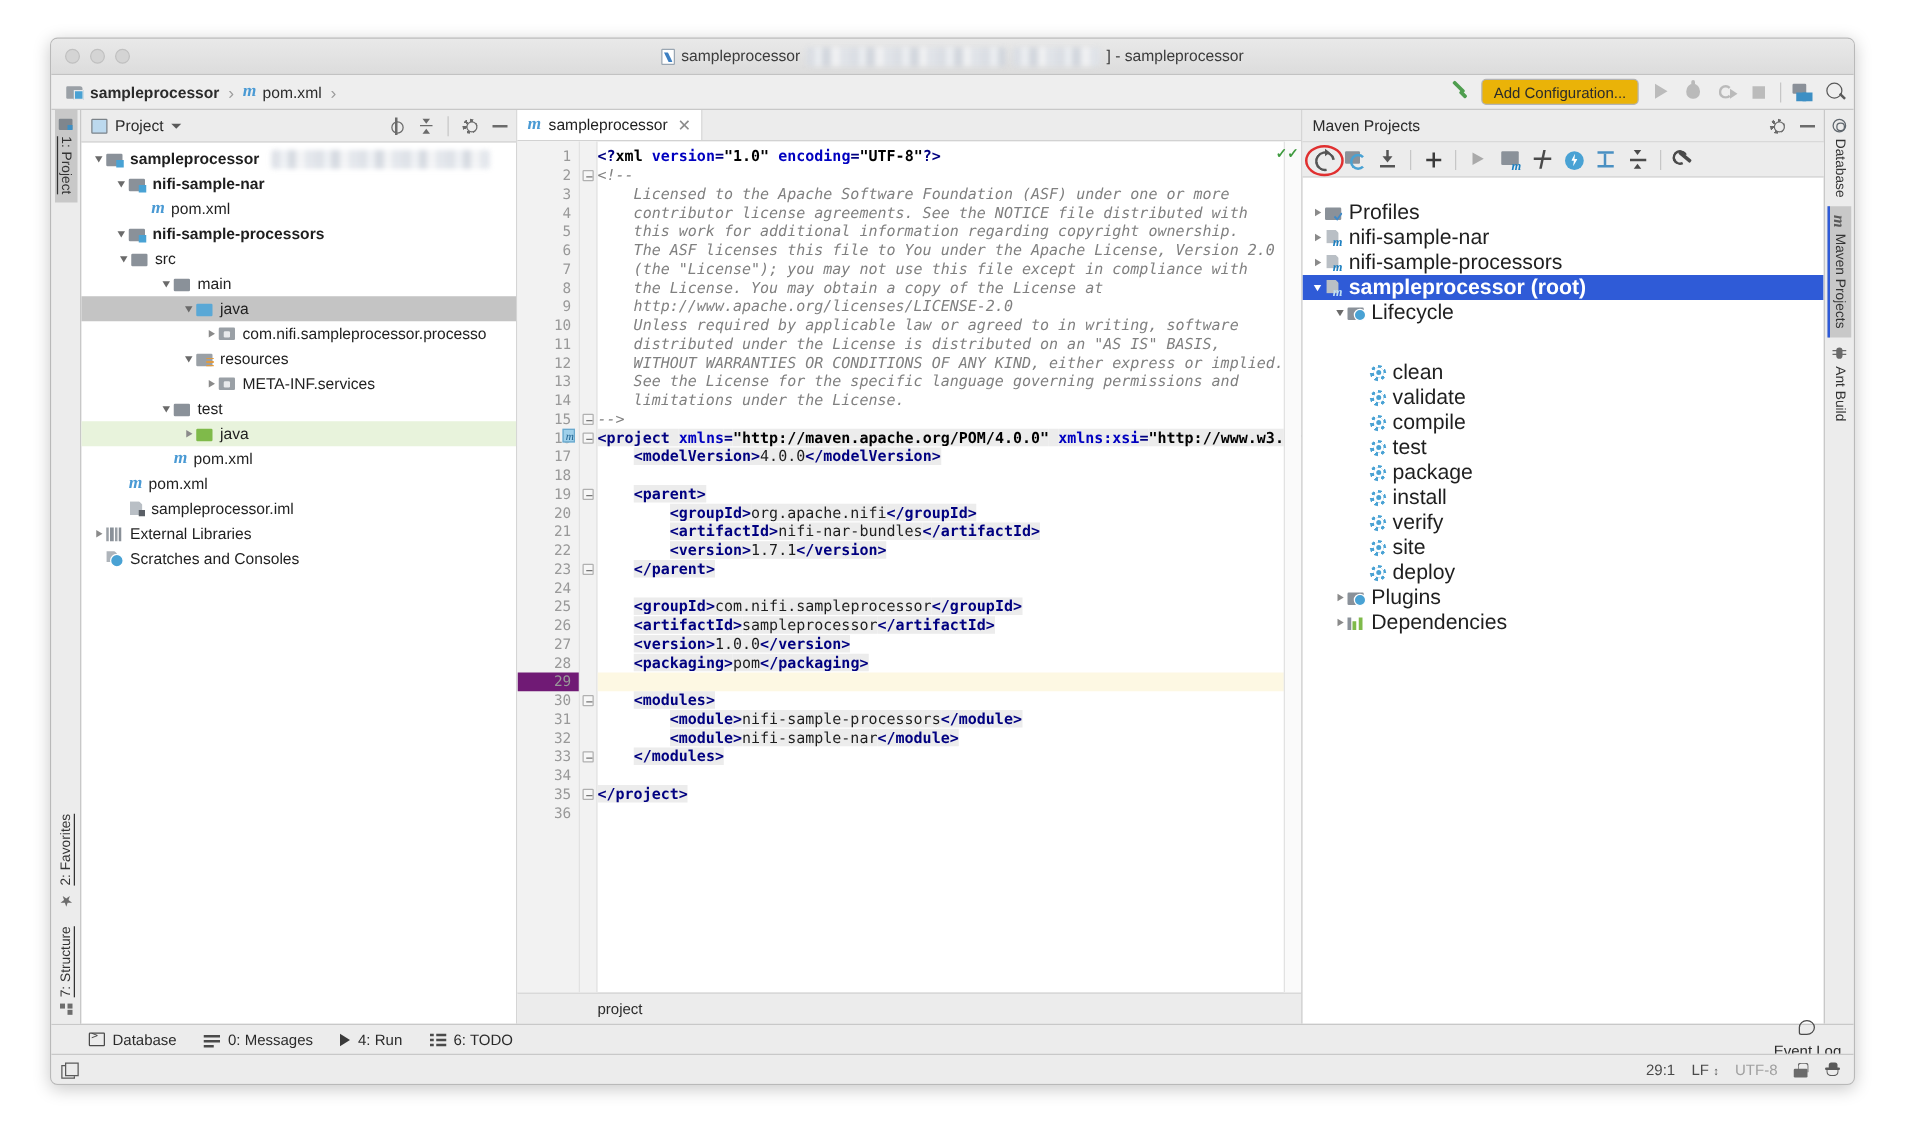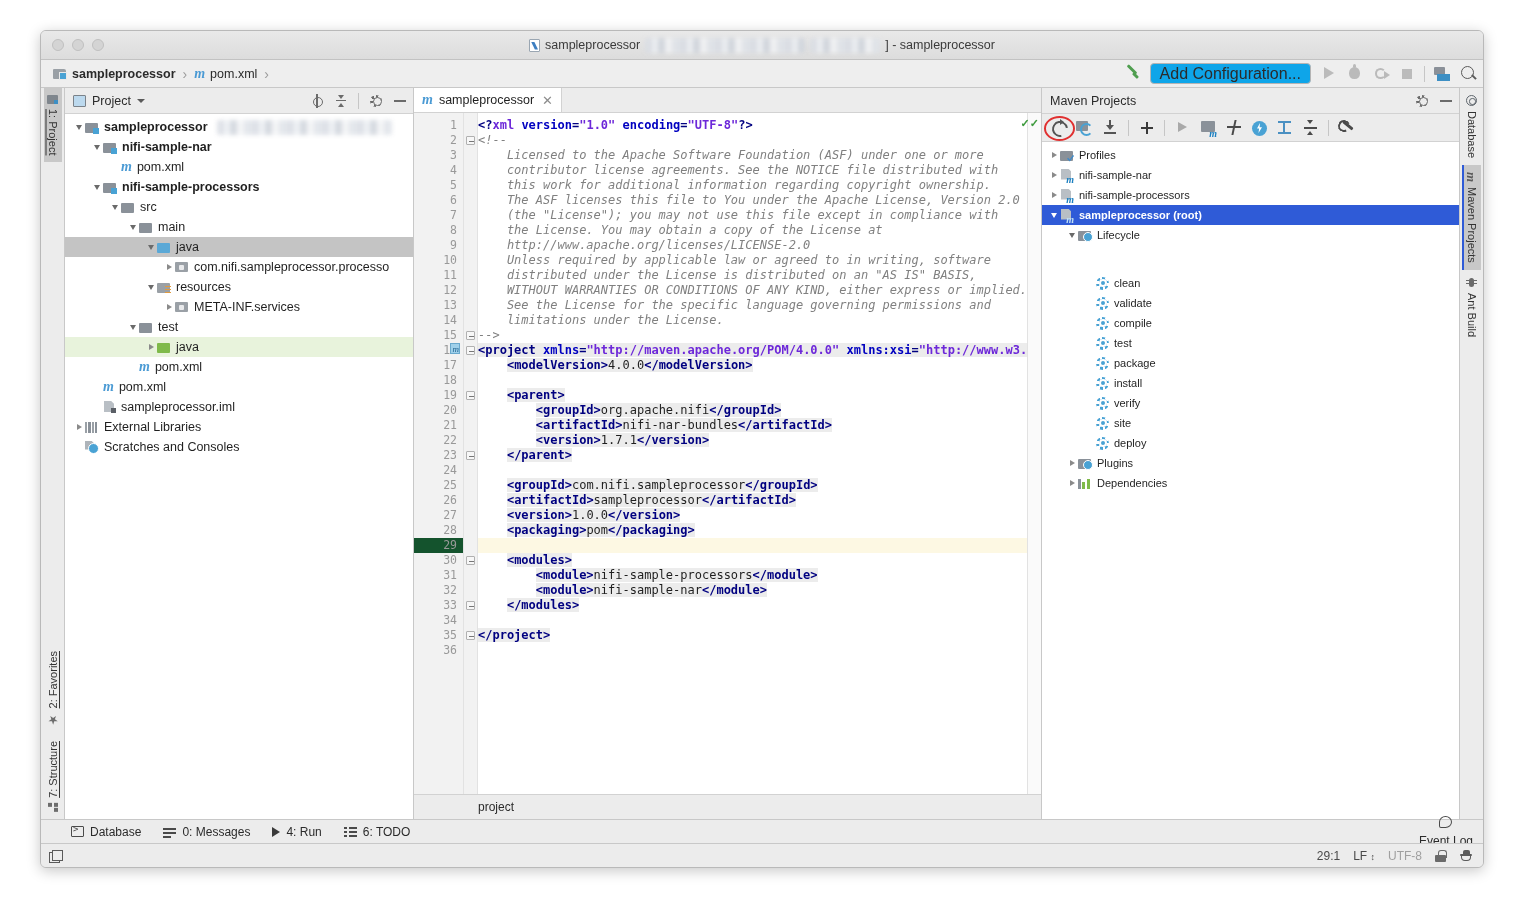--- a/index.html
+++ b/index.html
@@ -87,22 +87,22 @@
   .hammer-icon { width: 18px; height: 18px; position: relative; }
   .hammer-icon::before{
     content:""; position:absolute; left:3px; top:3px; width:12px; height:3px;
     background:#4f9e4f; transform: rotate(45deg); border-radius:1px;
   }
   .hammer-icon::after{
     content:""; position:absolute; left:9px; top:9px; width:7px; height:3px;
     background:#4f9e4f; transform: rotate(45deg); border-radius:1px;
   }
   .addconfig-btn {
-    height: 21px; padding: 0 9px; font-size: 16px; color: #2b2b2b;
-    background: #0ea5e9; border: 1px solid #b4b4b4; border-radius: 4px;
+    height: 21px; padding: 0 9px; font-size: 12px; color: #2b2b2b;
+    background: #eab308; border: 1px solid #b4b4b4; border-radius: 4px;
     display: flex; align-items: center;
   }
   .tb-icon { width: 17px; height: 17px; position: relative; opacity: .45; }
   .tri-run { width:0;height:0;border-left:10px solid #7d7d7d;border-top:6px solid transparent;border-bottom:6px solid transparent; position:absolute; left:4px; top:2px;}
   .bug-ic { position:absolute; left:3px; top:2px; width:11px; height:12px; border-radius:50% 50% 45% 45%; background:#7d7d7d;}
   .bug-ic::after{content:"";position:absolute;left:4px;top:-3px;width:3px;height:4px;background:#7d7d7d;border-radius:2px;}
   .coverage-ic{position:absolute;left:3px;top:3px;width:11px;height:11px;border:2px solid #7d7d7d;border-radius:50%;border-right-color:transparent;}
   .coverage-ic::after{content:"";position:absolute;left:7px;top:1px;width:0;height:0;border-left:6px solid #7d7d7d;border-top:4px solid transparent;border-bottom:4px solid transparent;}
   .stop-ic{position:absolute;left:4px;top:4px;width:10px;height:10px;background:#7d7d7d;}
   .sep-v { width:1px; height:16px; background:#c6c6c6; }
@@ -214,35 +214,35 @@
   .etab { display:flex; align-items:center; gap:6px; padding:0 8px; background:#fff; border-right:1px solid #d2d2d2; font-size:12.5px; color:#1f1f1f;}
   .etab .x { color:#8c8c8c; font-size:13px; padding-left:2px;}
   .tabbar-fill { flex:1; }
   .ed-wrap { flex:1; display:flex; min-height:0; position:relative; overflow:hidden;}
   .gutter {
     width:50px; flex:none; background:#f2f2f2; border-right:1px solid #e2e2e2;
     font-family:"DejaVu Sans Mono", monospace; font-size:11.5px; color:#999;
     text-align:right; padding-top:5px; user-select:none;
   }
   .gln { height:15px; line-height:15px; padding-right:6px; position:relative;}
-  .gln.cur { background:#14532d; }
+  .gln.cur { background:#701a75; }
   .foldcol { width:14px; flex:none; background:#f2f2f2; border-right:1px solid #e2e2e2; padding-top:5px; position:relative;}
   .fold { height:15px; display:flex; align-items:center; justify-content:center;}
   .fminus{width:9px;height:9px;border:1px solid #b0b0b0;background:#f7f7f7;border-radius:1px;position:relative;}
   .fminus::after{content:"";position:absolute;left:1.5px;top:3.5px;width:5px;height:1px;background:#777;}
   .code {
     flex:1; min-width:0; padding-top:5px; overflow:hidden;
     font-family:"DejaVu Sans Mono", monospace; font-size:12px; line-height:15px;
     white-space:pre; position:relative;
   }
   .cl { height:15px; }
   .cl.cur { background:#fdf8e3; }
   .tag { color:#000080; font-weight:bold; }
   .attr { color:#0000c0; font-weight:bold; }
-  .val { color:#6d28d9; font-weight:bold; }
+  .val { color:#000000; font-weight:bold; }
   .txt { color:#1f1f1f; }
   .cmt { color:#808080; font-style:italic; }
   .hl { background:#ececec; }
   .insp {
     position:absolute; right:0; top:0; width:14px; bottom:0;
     background:#fafafa; border-left:1px solid #e2e2e2;
   }
   .insp-check { position:absolute; right:2px; top:5px; color:#3f9b3f; font-size:11px; font-weight:bold; line-height:1;}
   .m-badge{ position:absolute; left:2px; top:0px; width:10px;height:11px; background:#9fd0ea; border:1px solid #6aa9cd;}
   .m-badge::after{content:"m";position:absolute;left:1.5px;top:-2px;font-size:9px;color:#1b5e8c;font-family:"Liberation Serif",serif;font-style:italic;}
@@ -277,21 +277,21 @@
       clip-path: polygon(60% 0, 0 55%, 42% 55%, 30% 100%, 100% 42%, 52% 42%);}
   .ic-expand::before{content:"";position:absolute;left:2px;top:2px;width:13px;height:2px;background:#4a90c2;
       box-shadow:0 11px 0 #4a90c2;}
   .ic-expand::after{content:"";position:absolute;left:7px;top:4px;width:2px;height:9px;background:#4a90c2;}
   .ic-collapse3::before{content:"";position:absolute;left:2px;top:7.5px;width:13px;height:2px;background:#4a4a4a;}
   .ic-collapse3::after{content:"";position:absolute;left:5px;top:1px;width:0;height:0;border-left:3.5px solid transparent;border-right:3.5px solid transparent;border-top:4.5px solid #4a4a4a;}
   .ic-collapse3 i{position:absolute;left:5px;bottom:1px;width:0;height:0;border-left:3.5px solid transparent;border-right:3.5px solid transparent;border-bottom:4.5px solid #4a4a4a;}
   .ic-wrench::before{content:"";position:absolute;left:4px;top:5px;width:12px;height:3px;background:#4a4a4a;transform:rotate(40deg);border-radius:1px;}
   .ic-wrench::after{content:"";position:absolute;left:0px;top:1px;width:8px;height:8px;border:2.4px solid #4a4a4a;border-radius:50%;border-right-color:transparent;transform:rotate(20deg);}
 
-  .mv-tree { flex:1; overflow:hidden; padding-top:3px; font-size:11px; color:#1f1f1f;}
+  .mv-tree { flex:1; overflow:hidden; padding-top:18px; font-size:17px; color:#1f1f1f;}
   .mrow { height:20px; display:flex; align-items:center; white-space:nowrap;}
   .mrow.sel { background:#2f5bd7; color:#fff; }
   .mrow.sel .arrow.d::after{ border-top-color:#fff; }
   .mv-folder{width:14px;height:11px;flex:none;position:relative;}
   .mv-folder i{position:absolute;left:0;top:1px;width:13px;height:10px;background:#8a9199;border-radius:1px;}
   .mv-folder.prof::after{content:"";position:absolute;right:0;bottom:-1px;width:7px;height:7px;background:#3f8ac8;
       clip-path: polygon(15% 45%, 0 60%, 40% 100%, 100% 20%, 85% 5%, 40% 70%);}
   .mv-folder.cog::after{content:"";position:absolute;right:-1px;bottom:-1px;width:8px;height:8px;border-radius:50%;
       background:#49a2d4;border:1.5px solid #fff;}
   .mv-proj{width:14px;height:13px;flex:none;position:relative;}
@@ -472,21 +472,21 @@
             <span class="icon-m">m</span>
             <span class="tlabel">pom.xml</span>
           </div>
           <div class="trow" style="padding-left: 26px;">
             <span class="arrow d"></span>
             <span class="folder mod">
               <i></i>
             </span>
             <span class="tlabel b">nifi-sample-processors</span>
           </div>
-          <div class="trow" style="padding-left: 44px;">
+          <div class="trow" style="padding-left: 28px;">
             <span class="arrow d"></span>
             <span class="folder">
               <i></i>
             </span>
             <span class="tlabel">src</span>
           </div>
           <div class="trow" style="padding-left: 62px;">
             <span class="arrow d"></span>
             <span class="folder">
               <i></i>

